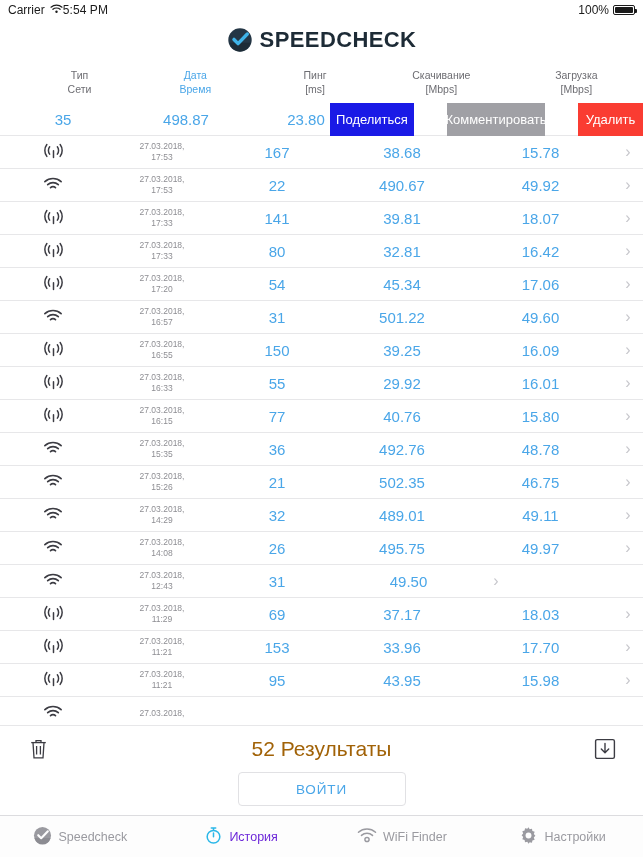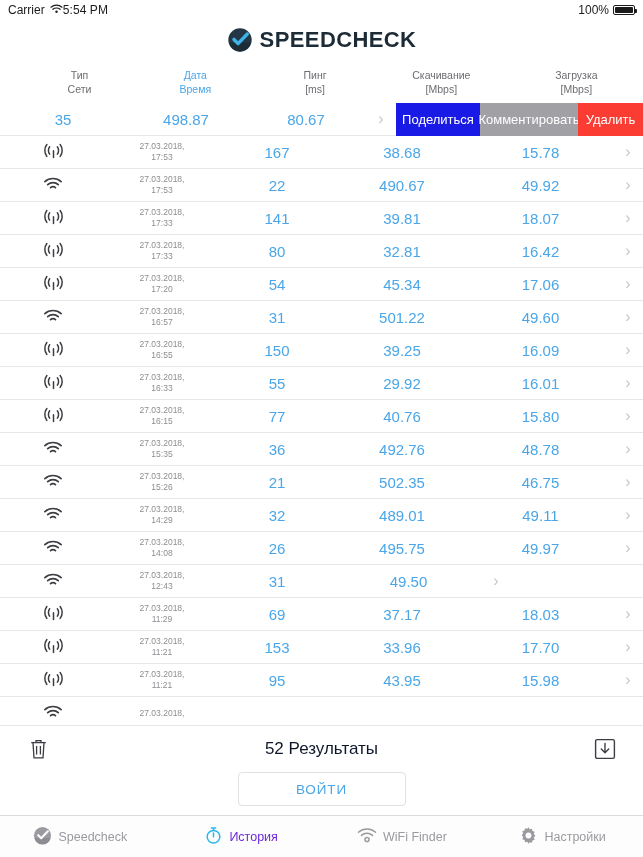--- a/index.html
+++ b/index.html
@@ -71,40 +71,40 @@
     width: 30px; display: flex; align-items: center; justify-content: center;
     color: #c7c7cc; font-size: 16px; line-height: 1;
   }
   .ico { display: inline-block; vertical-align: middle; }
 
   
   .row.swiped .swipe-content { display: flex; align-items: center; width: 396px; }
   .row.swiped .swipe-content .cell { text-align: center; }
   .actions {
     position: absolute; top: 0; right: 0; height: 33px;
-    display: flex; align-items: stretch;
+    display: flex; align-items: stretch; gap: 33px;
   }
   .act {
     display: flex; align-items: center; justify-content: center; text-align: center;
     color: #fff; font-size: 13px; line-height: 1.05; padding: 0 4px;
   }
   .act.share   { width: 84px; }
   .act.comment { width: 98px; }
   .act.delete  { width: 65px; }
 
   
   .footer {
     position: absolute; left: 0; right: 0; bottom: 42px; height: 90px;
     background: #fff; border-top: 1px solid #e7e7e9;
   }
   .footer-top {
     height: 46px; display: flex; align-items: center; justify-content: space-between;
     padding: 0 26px;
   }
-  .results { font-size: 17px; color: #0f172a; }
+  .results { font-size: 21px; color: #a16207; }
   .icon-btn { width: 24px; height: 26px; display: flex; align-items: center; justify-content: center; }
   .login-wrap { display: flex; justify-content: center; }
   .login-btn {
     width: 168px; height: 34px; border: 1px solid #e1e1e4; border-radius: 4px;
     background: #fff; color: #4aa6e8; font-size: 13.5px; letter-spacing: .9px;
     display: flex; align-items: center; justify-content: center;
     font-family: "Liberation Sans", sans-serif;
   }
 
   
@@ -180,21 +180,21 @@
     </div>
     <div class="c-chev"></div>
   </div>
 
   <div class="list">
 
     <div class="row swiped">
       <div class="swipe-content">
         <div class="cell" style="width:126px">35</div>
         <div class="cell" style="width:120px">498.87</div>
-        <div class="cell" style="width:120px">80.67</div>
+        <div class="cell" style="width:120px">23.80</div>
         <div class="chev">›</div>
       </div>
       <div class="actions">
         <div class="act share" style="background:#1a1ae6">Поделиться</div>
         <div class="act comment" style="background:#a0a0a5">Комментировать</div>
         <div class="act delete" style="background:#fa3c32">Удалить</div>
       </div>
     </div>
 
     <div id="rows">

